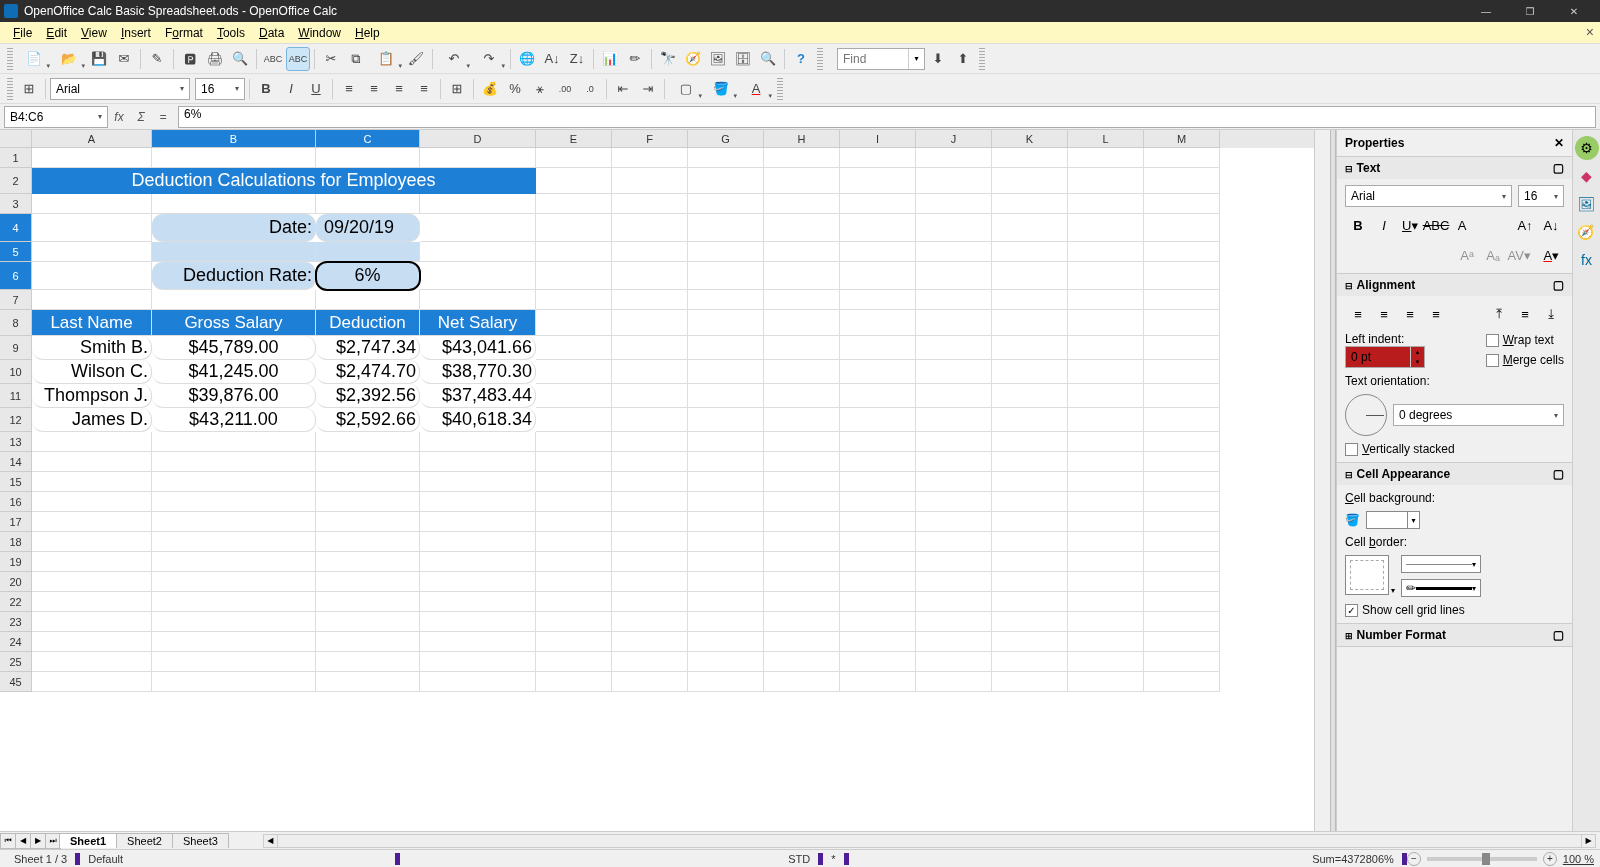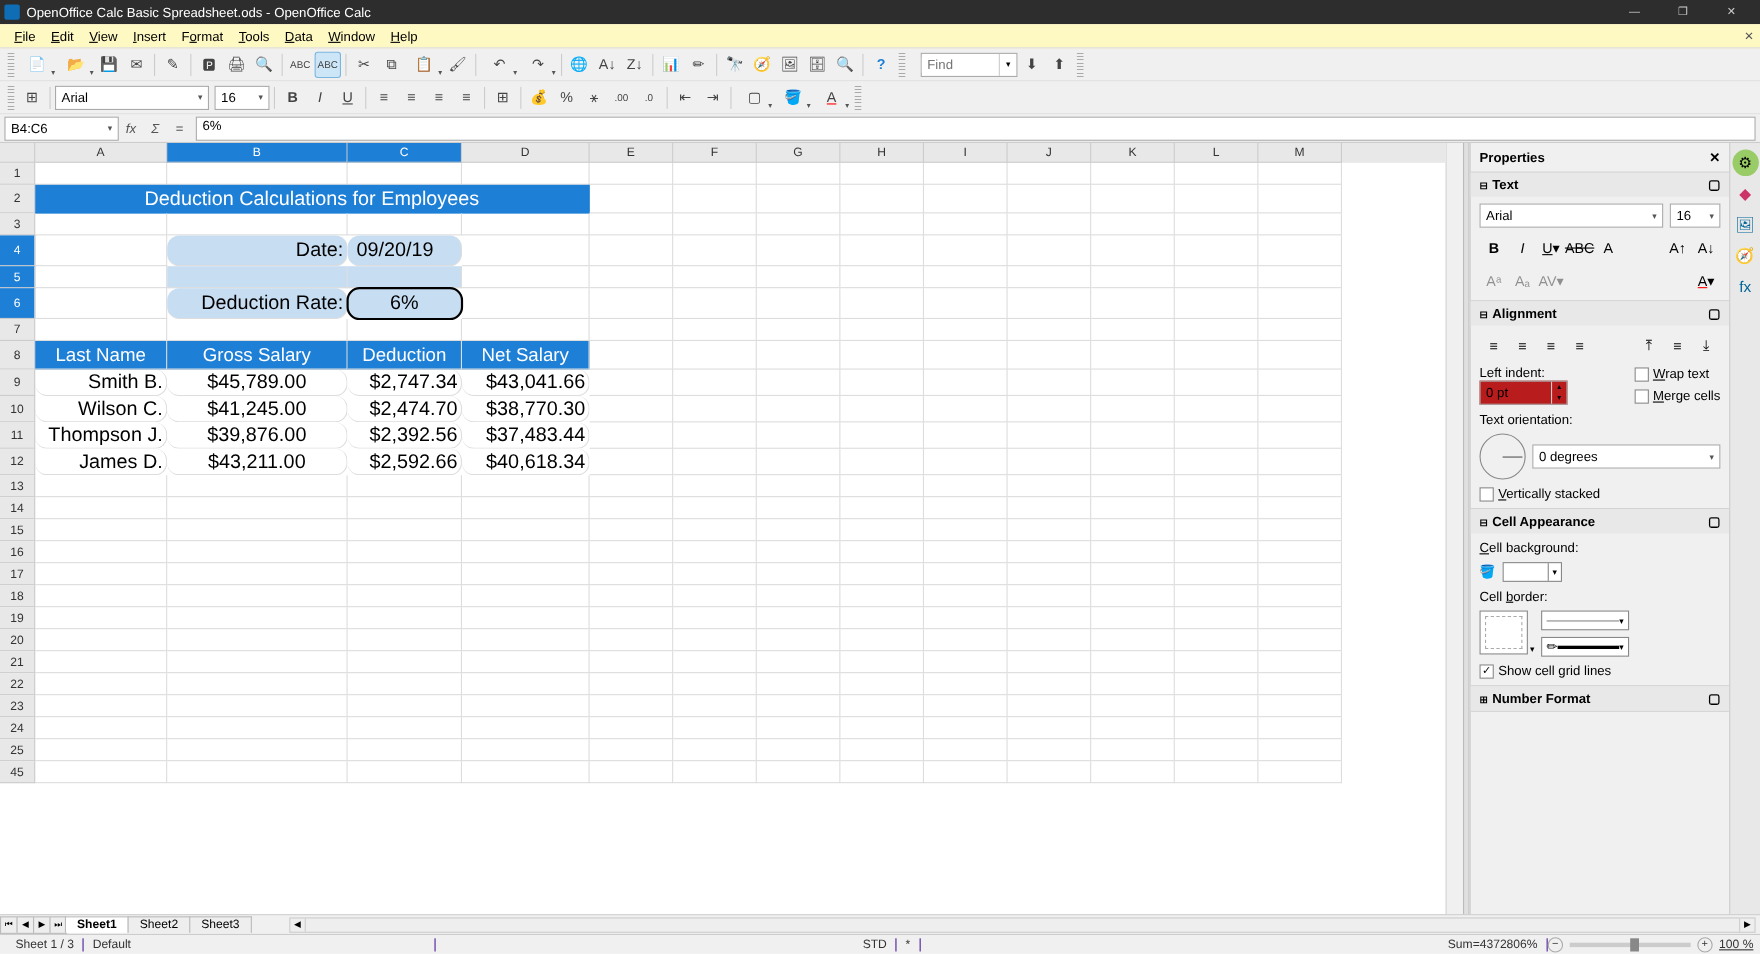--- a/index.html
+++ b/index.html
@@ -118,21 +118,21 @@
 .sheet-nav .nb { width: 16px; height: 16px; border: 1px solid #bbb; display: flex; align-items: center; justify-content: center; font-size: 8px; margin-right: -1px; background: #eee; }
 .sheet-tab { padding: 1px 10px; border: 1px solid #bbb; border-bottom: none; background: #eee; margin-left: -1px; }
 .sheet-tab.active { background: #fff; font-weight: bold; }
 .hscroll { flex: 1; height: 14px; background: #eee; border: 1px solid #ccc; margin: 0 4px; position: relative; }
 .hscroll .arr { position: absolute; width: 14px; height: 100%; display: flex; align-items: center; justify-content: center; font-size: 8px; }
 .hscroll .arr.l { left: 0; border-right: 1px solid #ccc; }
 .hscroll .arr.r { right: 0; border-left: 1px solid #ccc; }
 
 
 .status { height: 18px; background: #f0f0f0; border-top: 1px solid #ccc; display: flex; align-items: center; font-size: 11px; padding: 0 6px; color: #333; }
-.status .seg { padding: 0 8px; border-right: 1px solid #4c1d95; }
+.status .seg { padding: 0 8px; border-right: 5px solid #4c1d95; }
 .status .filler { flex: 1; }
 .status .zoom-slider { width: 110px; height: 4px; background: #ccc; position: relative; margin: 0 6px; }
 .status .zoom-slider::after { content: ''; position: absolute; width: 8px; height: 12px; background: #888; top: -4px; left: 50%; }
 .status .zb { width: 14px; height: 14px; border: 1px solid #aaa; border-radius: 50%; display: flex; align-items: center; justify-content: center; font-size: 10px; }
 </style>
 </head>
 <body>
 
 <div class="titlebar">
   <div class="app-icon"></div>
@@ -602,36 +602,20 @@
           <div class="cell cw-F"></div>
           <div class="cell cw-G"></div>
           <div class="cell cw-H"></div>
           <div class="cell cw-I"></div>
           <div class="cell cw-J"></div>
           <div class="cell cw-K"></div>
           <div class="cell cw-L"></div>
           <div class="cell cw-M"></div>
         </div>
       <div class="row">
-          <div class="rh">21</div>
-          <div class="cell cw-A"></div>
-          <div class="cell cw-B"></div>
-          <div class="cell cw-C"></div>
-          <div class="cell cw-D"></div>
-          <div class="cell cw-E"></div>
-          <div class="cell cw-F"></div>
-          <div class="cell cw-G"></div>
-          <div class="cell cw-H"></div>
-          <div class="cell cw-I"></div>
-          <div class="cell cw-J"></div>
-          <div class="cell cw-K"></div>
-          <div class="cell cw-L"></div>
-          <div class="cell cw-M"></div>
-        </div>
-      <div class="row">
           <div class="rh">22</div>
           <div class="cell cw-A"></div>
           <div class="cell cw-B"></div>
           <div class="cell cw-C"></div>
           <div class="cell cw-D"></div>
           <div class="cell cw-E"></div>
           <div class="cell cw-F"></div>
           <div class="cell cw-G"></div>
           <div class="cell cw-H"></div>
           <div class="cell cw-I"></div>
@@ -741,21 +725,21 @@
               </div>
             <div class="pbtn"><u>U</u>▾</div>
             <div class="pbtn" style="text-decoration:line-through;">ABC</div>
             <div class="pbtn">A</div>
           </div>
           <div style="display:flex;">
             <div class="pbtn">A↑</div>
             <div class="pbtn">A↓</div>
           </div>
         </div>
-        <div class="sb-row" style="justify-content:space-between;">
+        <div class="sb-row" style="justify-content:flex-end;">
           <div style="display:flex;">
             <div class="pbtn dis">Aᵃ</div>
             <div class="pbtn dis">Aₐ</div>
             <div class="pbtn dis">AV▾</div>
           </div>
           <div class="pbtn"><u style="text-decoration-color:red;">A</u>▾</div>
         </div>
       </div>
     </div>
 

